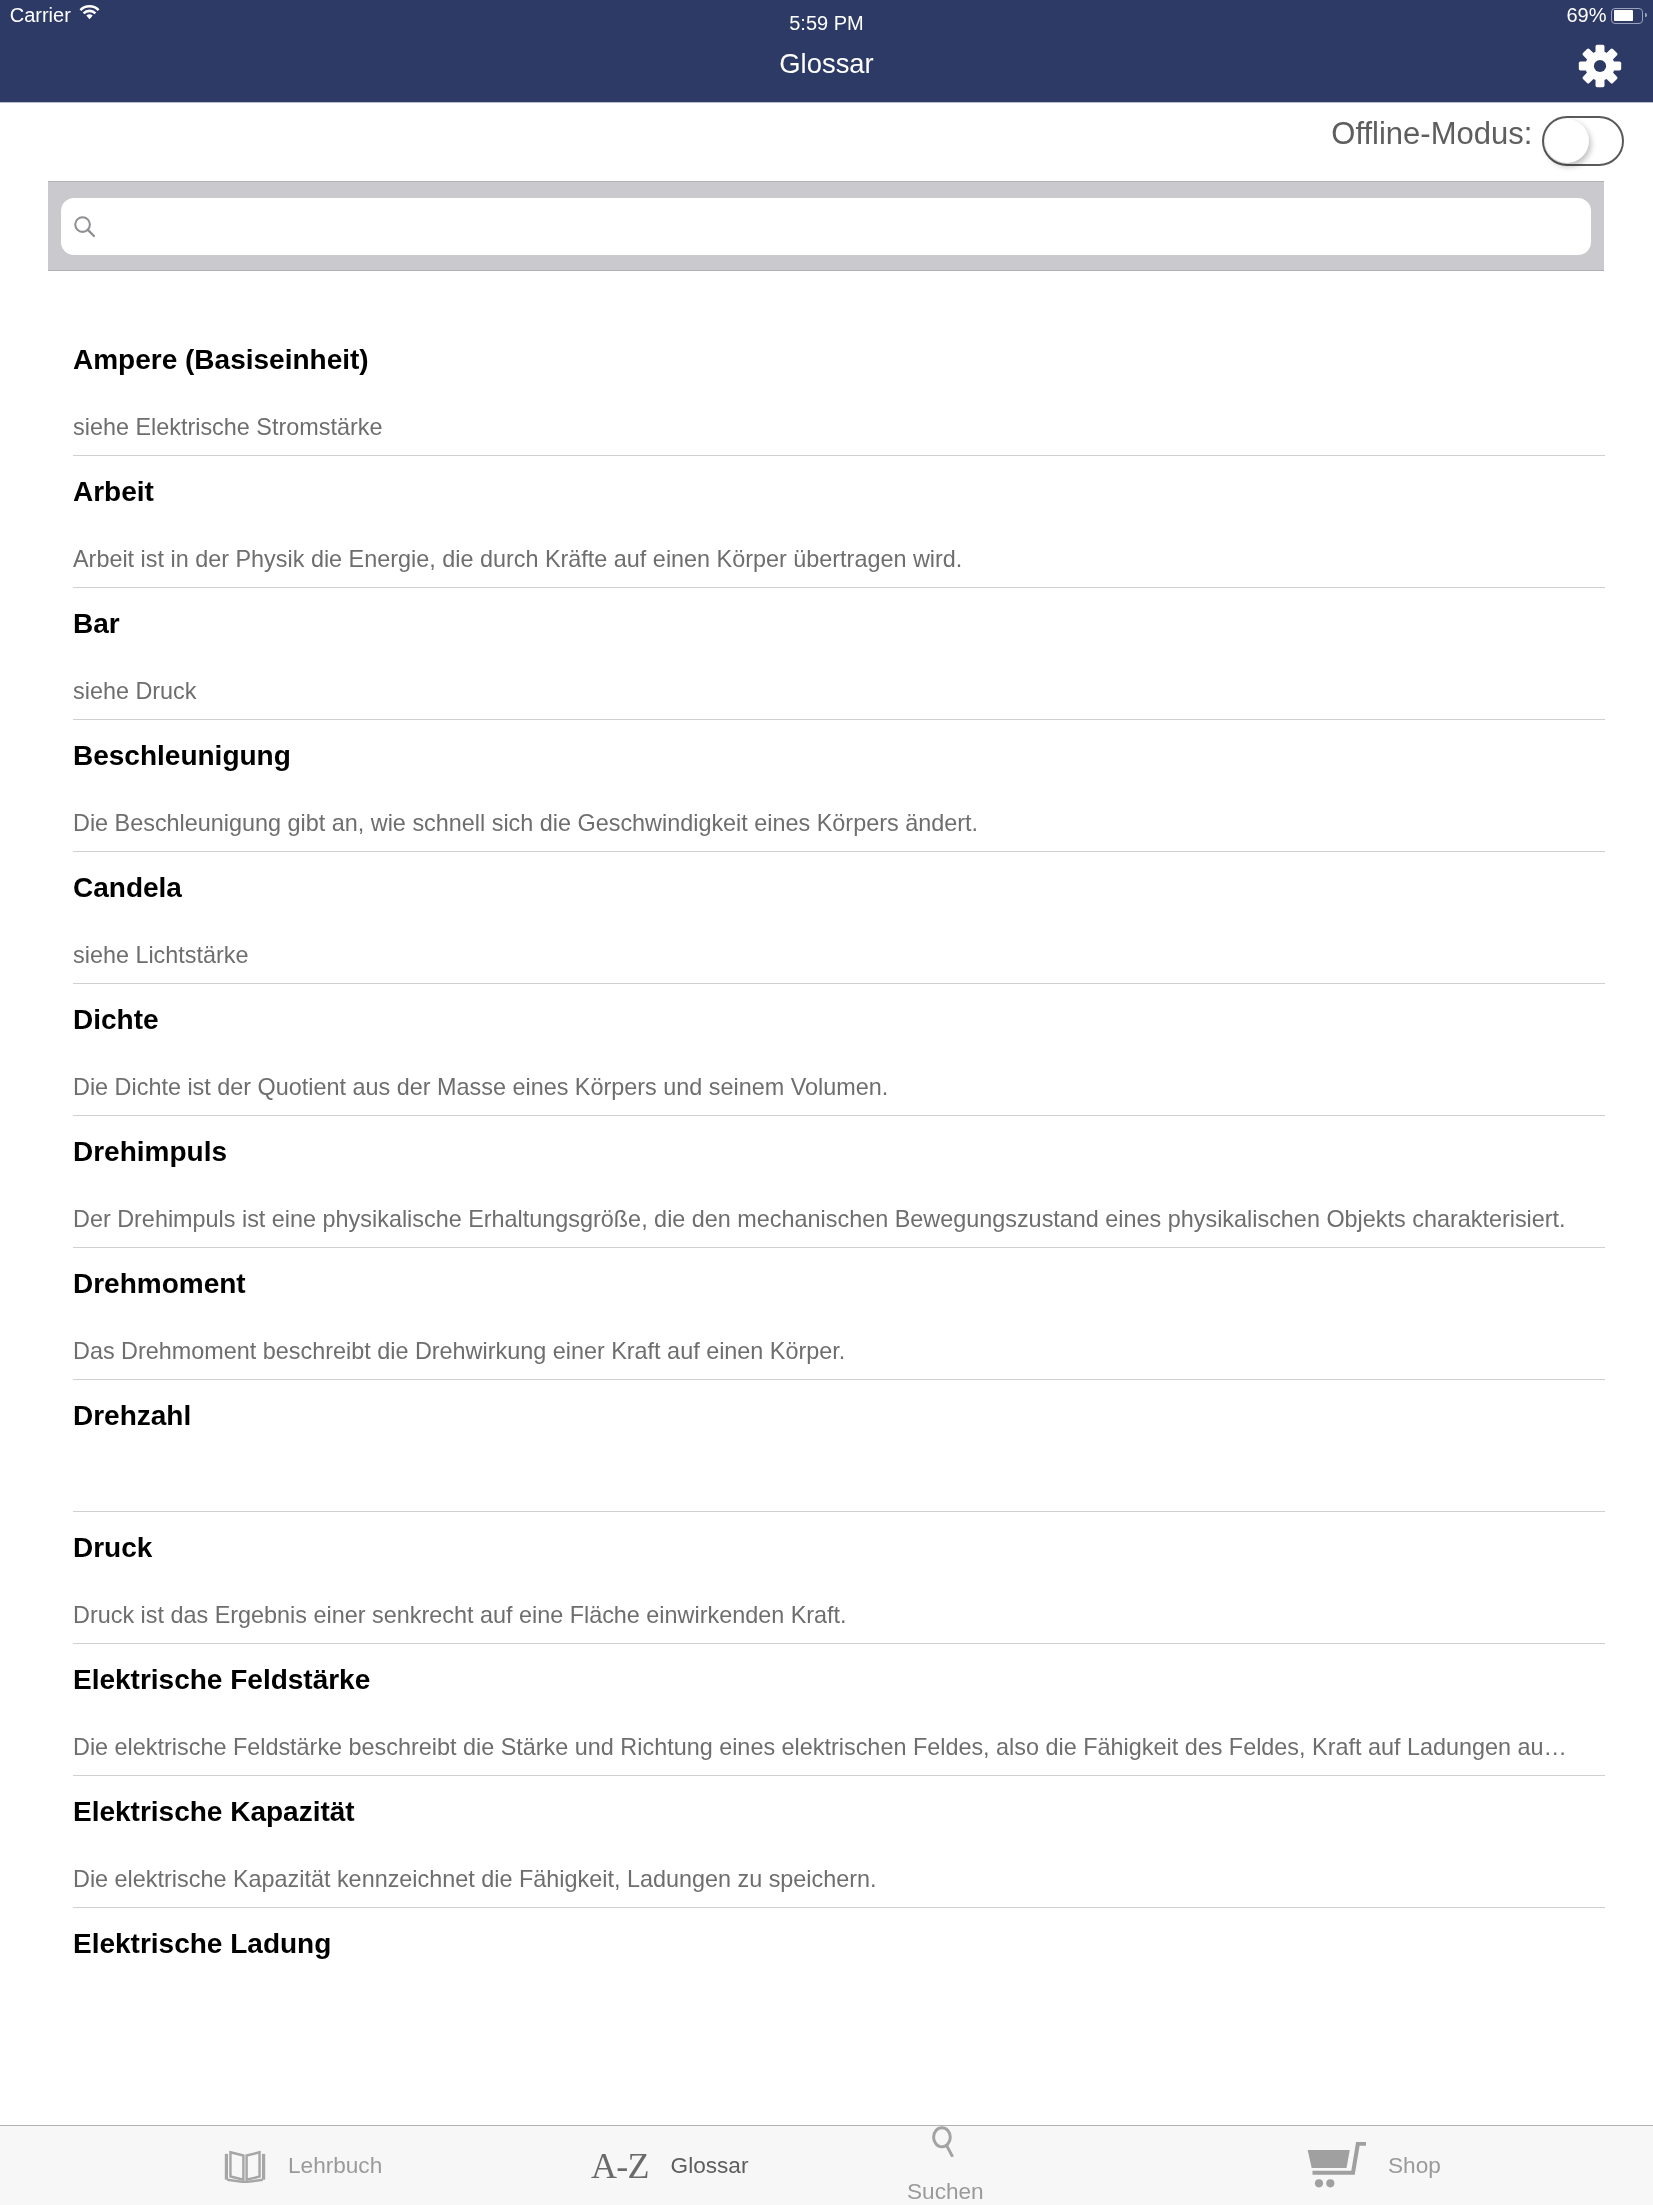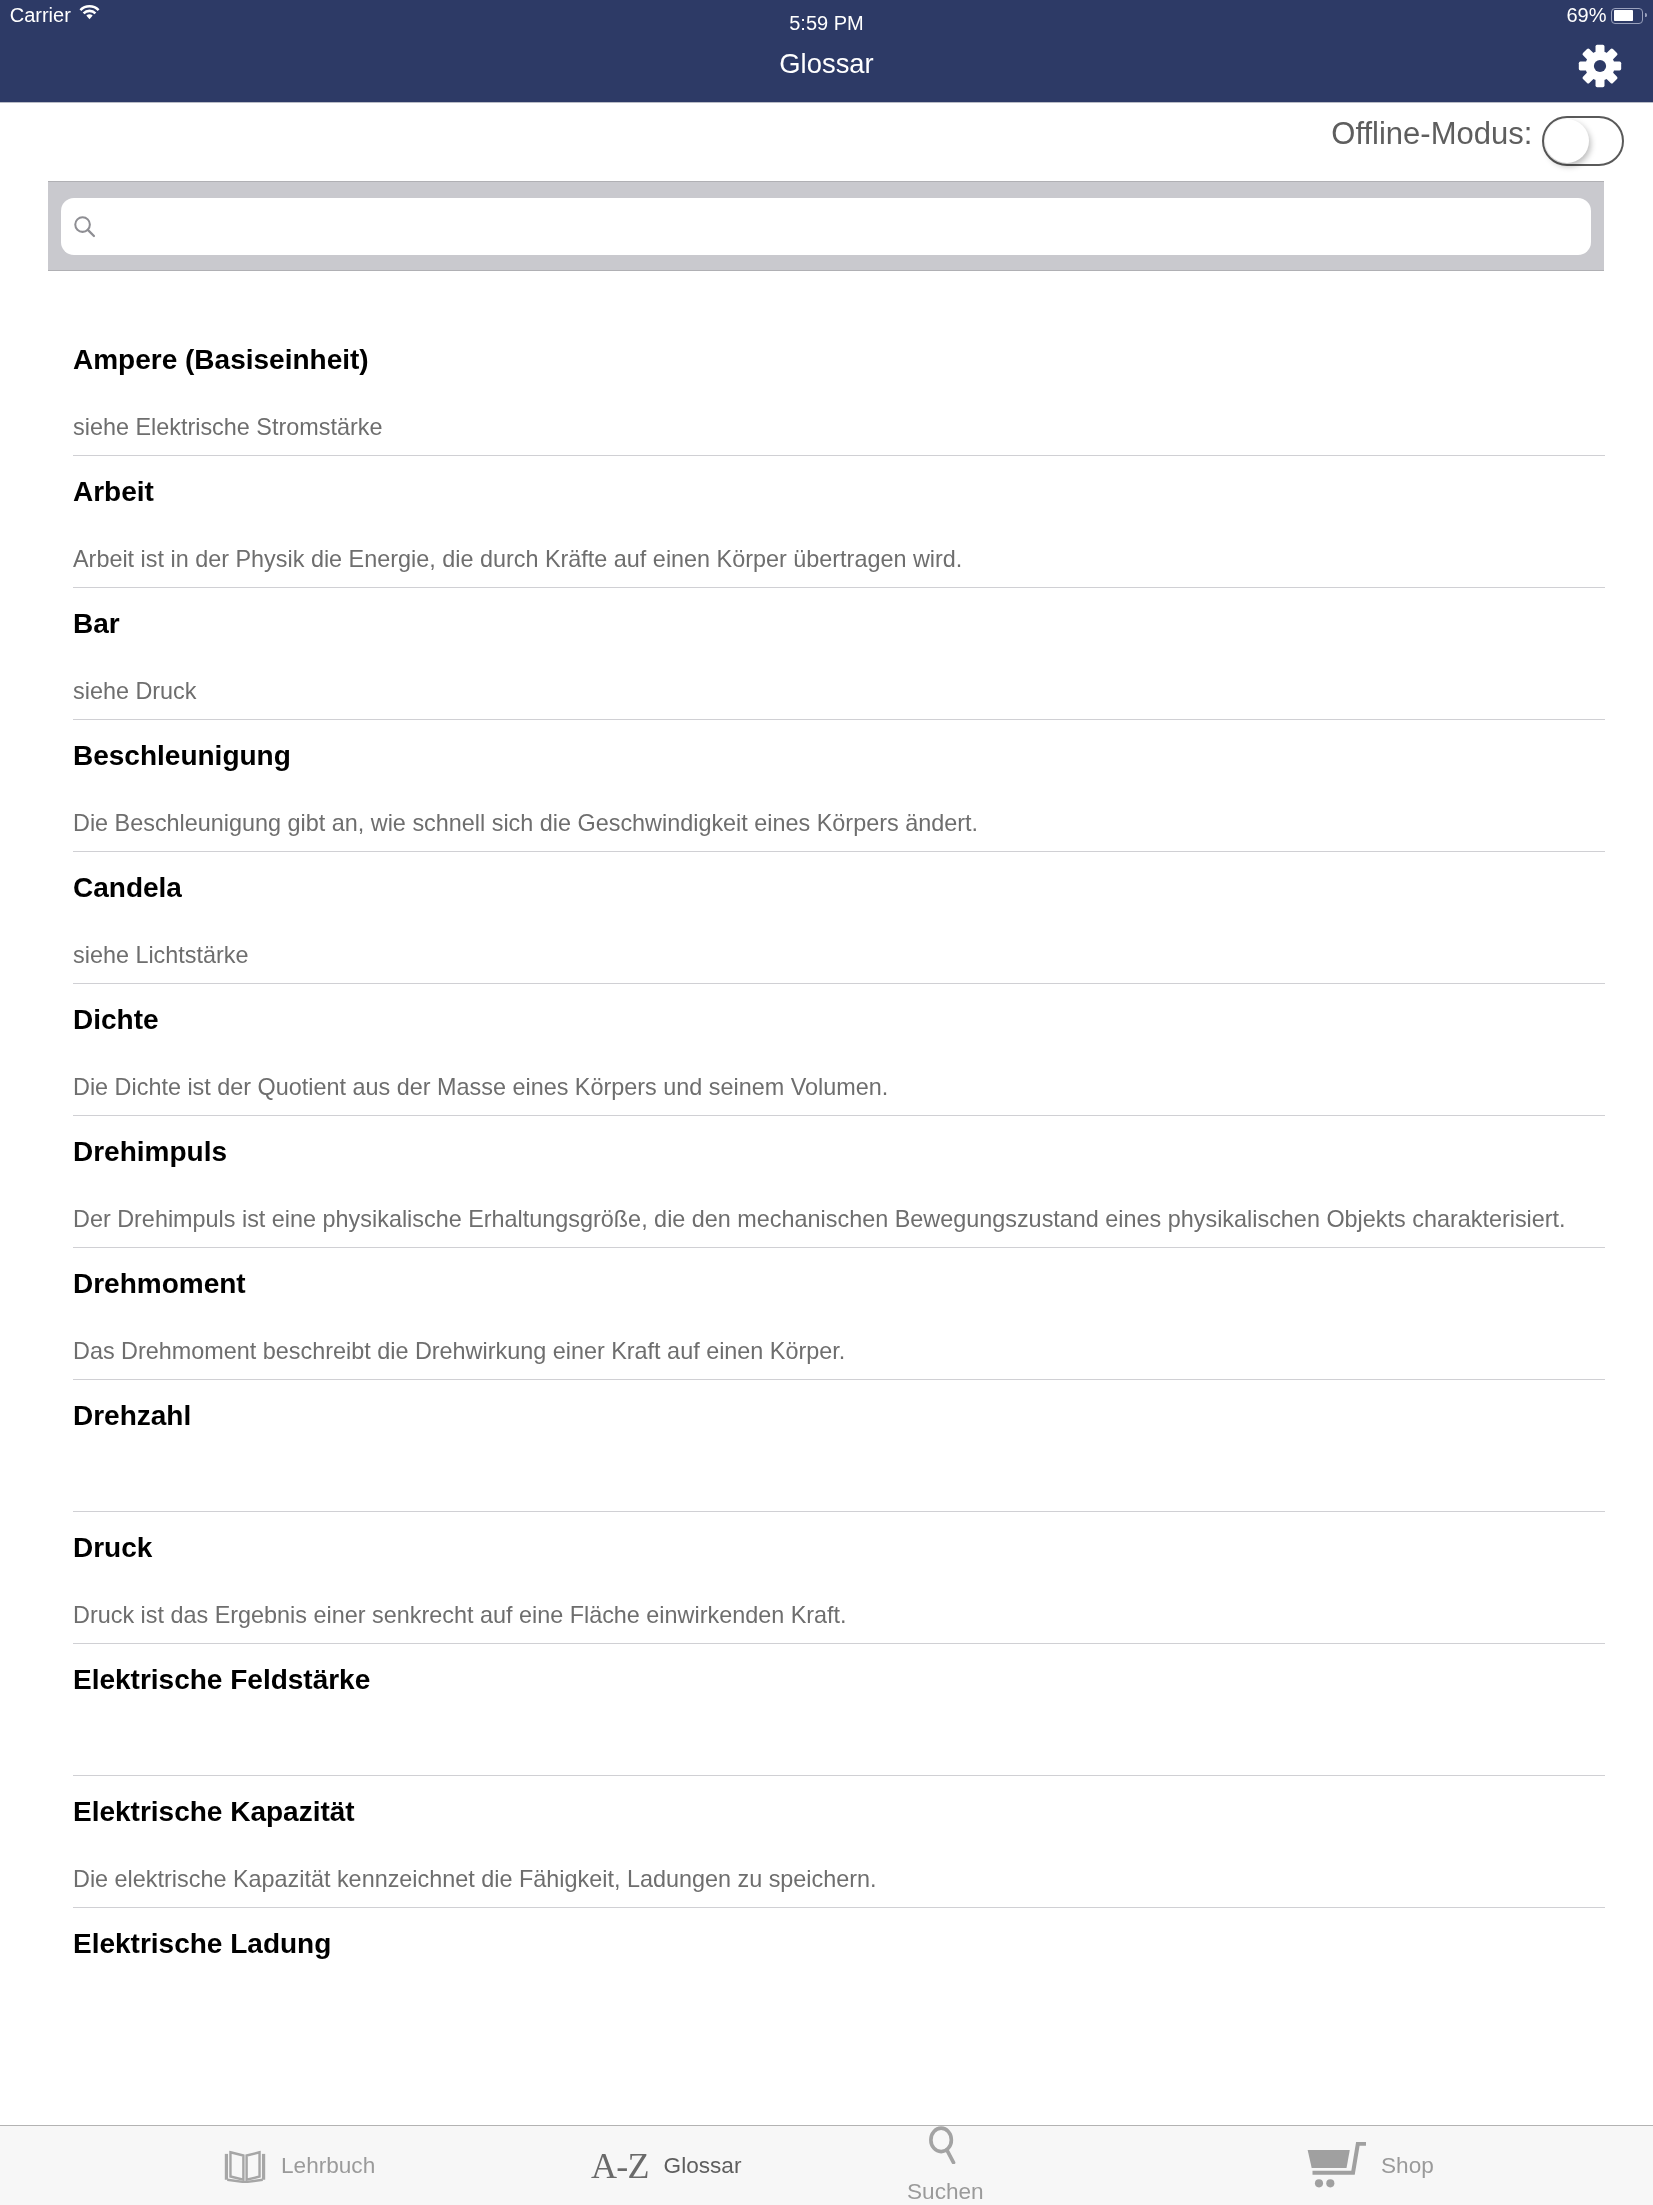--- a/index.html
+++ b/index.html
@@ -71,21 +71,21 @@
   .list-item .desc {
     position: absolute; left: 0; top: 90px; right: 32px; font-size: 23.4px; color: #6e6e6e;
     white-space: nowrap; overflow: hidden; text-overflow: ellipsis;
   }
   .list-item.last { border-bottom: none; }
 
   .tabbar {
     position: absolute; left: 0; top: 2125px; width: 1653px; height: 81px;
     background: #f7f7f7; border-top: 1.6px solid #b3b3b3; box-sizing: border-box;
   }
-  .tab { position: absolute; top: 0; height: 79px; display: flex; align-items: center; gap: 15px; cursor: pointer; }
+  .tab { position: absolute; top: 0; height: 79px; display: flex; align-items: center; gap: 22px; cursor: pointer; }
   .tab-label { font-size: 22.6px; color: #9a9a9a; }
   .tab.active .tab-label { color: #5e5e5e; }
   .az-glyph { font-family: "Liberation Serif", "DejaVu Serif", serif; font-size: 36px; color: #6a6a6a; letter-spacing: -0.8px; }
 </style>
 </head>
 <body>
 
 <div class="topbar">
   <div class="status-carrier">
     <span>Carrier</span>
@@ -171,20 +171,21 @@
   </div>
   <div class="list-item">
     <div class="title">Drehzahl</div>
   </div>
   <div class="list-item">
     <div class="title">Druck</div>
     <div class="desc">Druck ist das Ergebnis einer senkrecht auf eine Fläche einwirkenden Kraft.</div>
   </div>
   <div class="list-item">
     <div class="title">Elektrische Feldstärke</div>
+    <div class="desc">Die elektrische Feldstärke beschreibt die Stärke und Richtung eines elektrischen Feldes, also die Fähigkeit des Feldes, Kraft auf Ladungen aus...</div>
   </div>
   <div class="list-item">
     <div class="title">Elektrische Kapazität</div>
     <div class="desc">Die elektrische Kapazität kennzeichnet die Fähigkeit, Ladungen zu speichern.</div>
   </div>
   <div class="list-item last">
     <div class="title">Elektrische Ladung</div>
     <div class="desc"></div>
   </div>
 </div>

